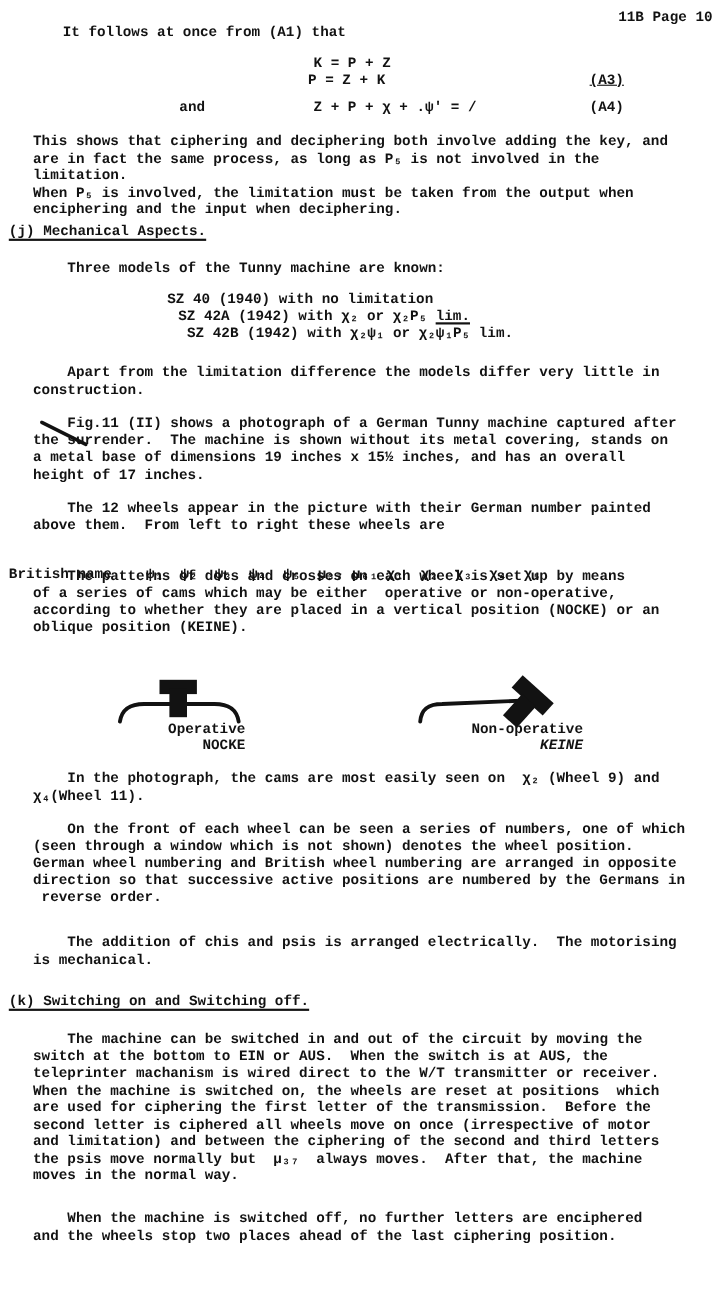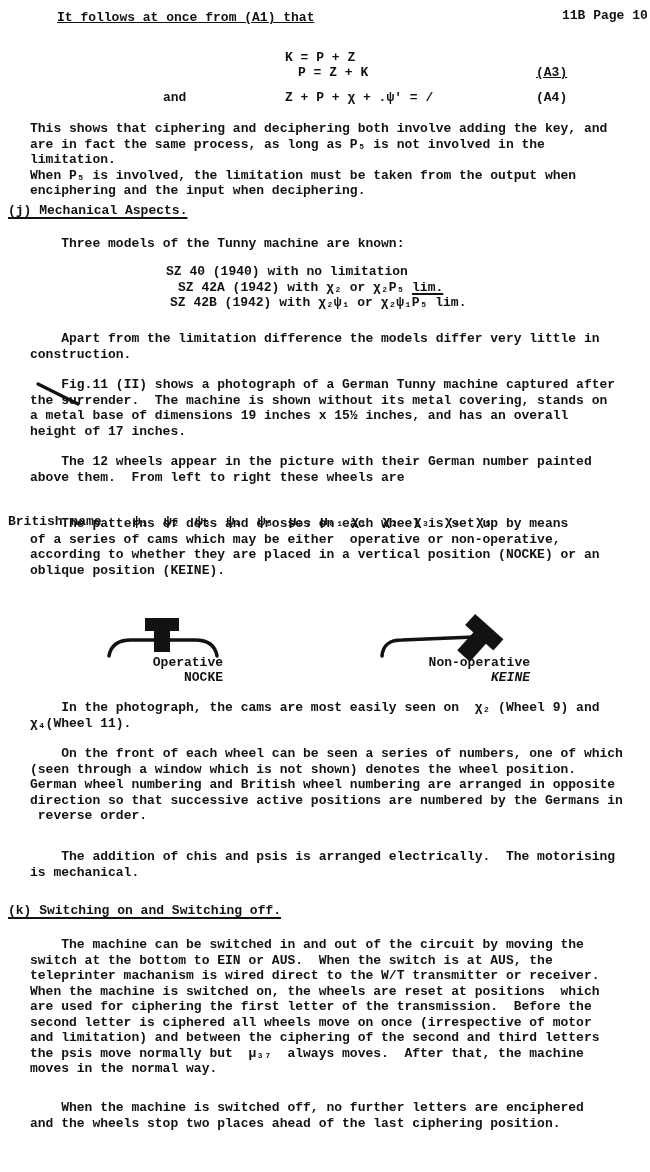--- a/index.html
+++ b/index.html
@@ -22,40 +22,40 @@
   .cam-svg { position:absolute; }
   .stray-mark { position:absolute; pointer-events:none; }
 </style>
 </head>
 <body>
 
 <div class="page">
 
   <div class="block" style="top:8px; left:562px;">11B Page 10</div>
 
-  <div class="block" style="top:10px; left:57px;text-decoration:underline;">It follows at once from (A1) that</div>
+  <div class="block" style="top:22px; left:57px;">It follows at once from (A1) that</div>
 
   <div class="block" style="top:50px; left:285px;">K = P + Z</div>
-  <div class="block" style="top:65px; left:298px;text-align:right;">P = Z + K</div>
+  <div class="block" style="top:65px; left:280px;text-align:right;">P = Z + K</div>
   <div class="block" style="top:65px; left:536px;text-decoration:underline;">(A3)</div>
   <div class="block" style="top:90px; left:163px;">and</div>
   <div class="block" style="top:90px; left:285px;">Z + P + χ + .ψ′ = /</div>
   <div class="block" style="top:90px; left:536px;text-align:right;">(A4)</div>
 
   <div class="block" style="top:121px; left:30px; width:600px;">This shows that ciphering and deciphering both involve adding the key, and
 are in fact the same process, as long as P₅ is not involved in the limitation.
 When P₅ is involved, the limitation must be taken from the output when
 enciphering and the input when deciphering.</div>
 
   <div class="block heading" style="top:203px; left:8px;">(j) Mechanical Aspects.</div>
 
   <div class="block" style="top:236px; left:30px;">    Three models of the Tunny machine are known:</div>
 
-  <div class="block" style="top:264px; left:166px;">SZ 40 (1940) with no limitation</div>
-  <div class="block" style="top:279.5px; left:178px;"><span>SZ 42A (1942) with χ₂ or χ₂P₅ </span><span class="lim-underline">lim.</span></div>
+  <div class="block" style="top:264px; left:152px;">SZ 40 (1940) with no limitation</div>
+  <div class="block" style="top:279.5px; left:162px;"><span>SZ 42A (1942) with χ₂ or χ₂P₅ </span><span class="lim-underline">lim.</span></div>
   <div class="block" style="top:295px; left:170px;">SZ 42B (1942) with χ₂ψ₁ or χ₂ψ₁P₅ lim.</div>
 
   <div class="block" style="top:331px; left:30px; width:600px;">    Apart from the limitation difference the models differ very little in
 construction.</div>
 
   <div class="block" style="top:377px; left:30px; width:600px;">    Fig.11 (II) shows a photograph of a German Tunny machine captured after
 the surrender.  The machine is shown without its metal covering, stands on
 a metal base of dimensions 19 inches x 15½ inches, and has an overall
 height of 17 inches.</div>
 

